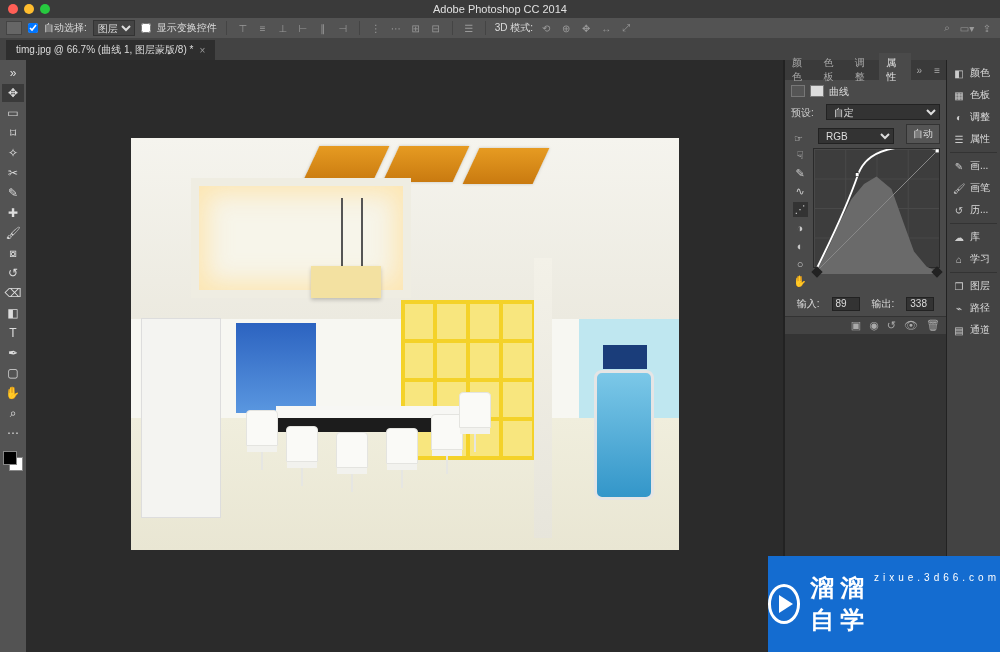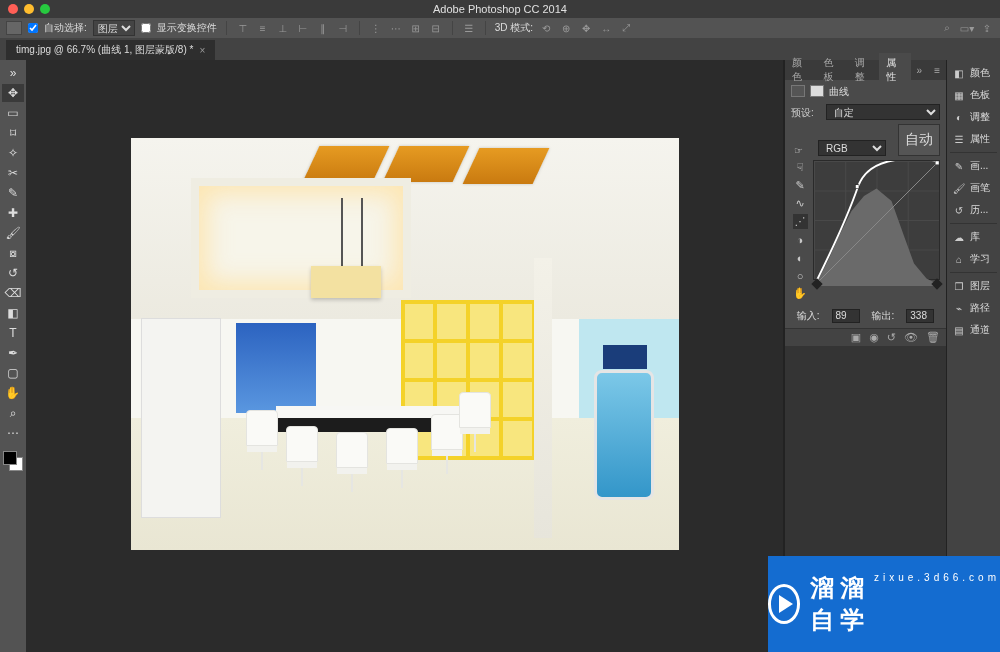--- a/index.html
+++ b/index.html
@@ -73,21 +73,21 @@
 .panelTabs { height:20px; background:#3a3a3a; display:flex; align-items:center; font-size:10px; }
 .panelTabs span{ padding:3px 7px; color:#aaa; }
 .panelTabs span.act{ background:#4a4a4a; color:#e3e3e3; }
 .panelTabs .more{ margin-left:auto; padding:0 6px; color:#aaa; }
 .panelBody { padding:5px 6px; color:#ddd; font-size:10px; }
 .panelHead { display:flex; align-items:flex-start; gap:5px; margin-bottom:5px; }
 .panelHead .mico{ width:14px; height:12px; border:1px solid #777; background:#555; }
 .row { display:flex; align-items:flex-end; gap:12px; margin-bottom:4px; }
 .row label{ color:#ccc; }
 .row select, .row .sel { flex:1; background:#333; border:1px solid #222; color:#ddd; height:16px; font-size:10px; padding:0 3px;}
-.row .btn { background:#555; border:1px solid #333; color:#ddd; height:32px; padding:0 6px; font-size:14px;}
+.row .btn { background:#555; border:1px solid #333; color:#ddd; height:20px; padding:0 6px; font-size:10px;}
 .leftIcons { width:18px; display:flex; flex-direction:column; gap:3px; align-items:center; }
 .leftIcons span{ width:15px; height:15px; display:flex; align-items:center; justify-content:center; color:#c8c8c8; font-size:11px;}
 .leftIcons span.act{ background:#333; }
 .curveRow{ display:flex; gap:4px; }
 .curveBox { flex:1; height:120px; background:#3d3d3d; border:1px solid #2a2a2a; position:relative; }
 .curveBox .grid{ position:absolute; inset:0; background-image:linear-gradient(#555 1px, transparent 1px),linear-gradient(90deg,#555 1px, transparent 1px); background-size:25% 25%; opacity:.5;}
 .curveBox svg{ position:absolute; inset:0; }
 .handles{ position:absolute; left:0; right:0; bottom:-7px; height:6px; }
 .handles .h{ position:absolute; width:8px; height:8px; background:#222; transform:translateX(-50%) rotate(45deg);}
 .ioRow { display:flex; justify-content:center; gap:12px; margin-top:8px; font-size:10px; }

